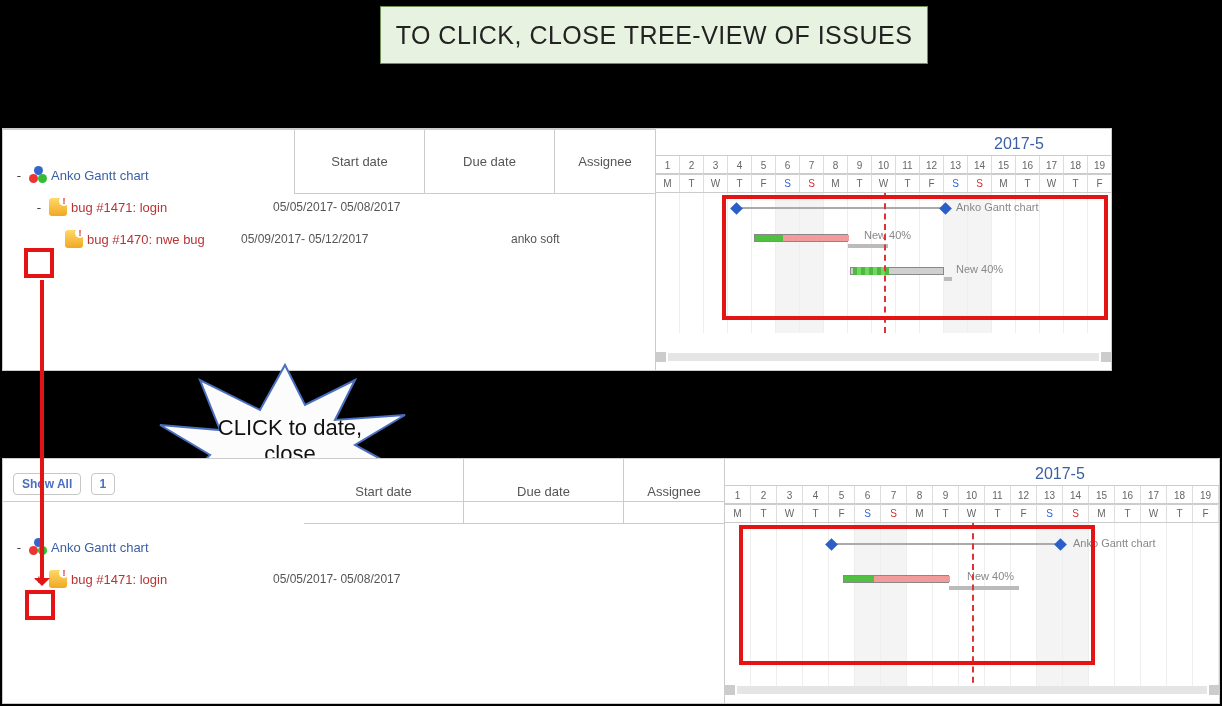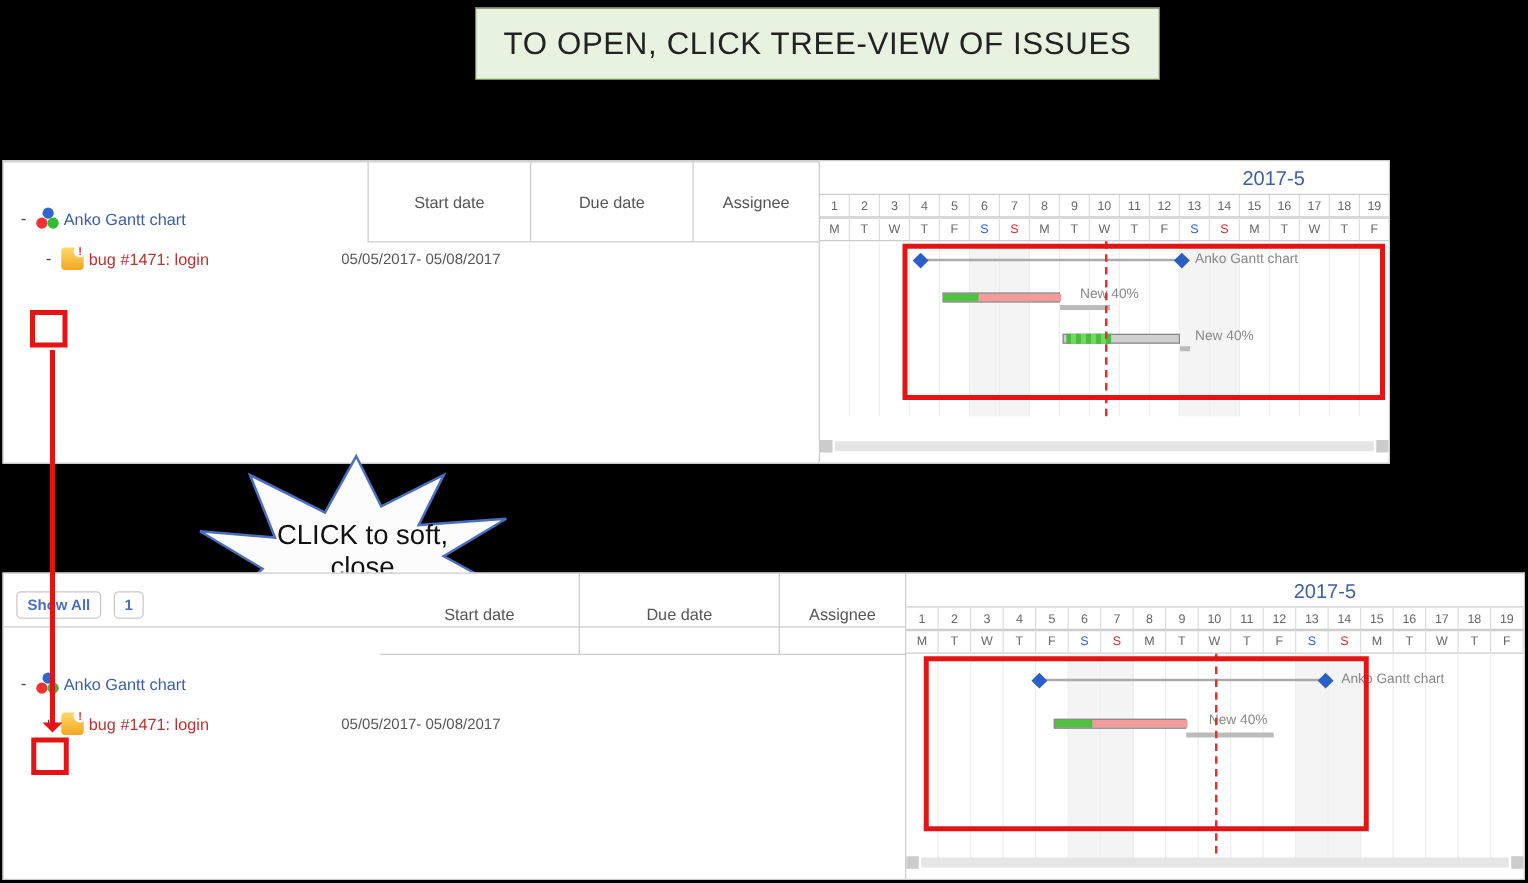--- a/index.html
+++ b/index.html
@@ -225,21 +225,21 @@
   .red-arrow::after {
     content: "";
     position: absolute; bottom: -10px; left: -6px;
     border: 8px solid transparent;
     border-top-color: #e41414;
   }
 </style>
 </head>
 <body>
 
-<div class="banner">TO OPEN, CLICK TREE-VIEW OF ISSUES</div>
+<div class="banner">TO CLICK, CLOSE TREE-VIEW OF ISSUES</div>
 
 <div class="panel top">
   <div class="left-zone">
     <div class="left-header">
       <div class="lh-col">Start date</div>
       <div class="lh-col">Due date</div>
       <div class="lh-col assignee">Assignee</div>
     </div>
 
     <div class="tree">
@@ -253,20 +253,26 @@
         <span class="link proj">Anko Gantt chart</span>
       </div>
 
       <div class="trow" style="padding-left:30px">
         <span class="toggle">-</span>
         <span class="icon-bug"></span>
         <span class="link issue">bug #1471: login</span>
         <span class="dates-cell">05/05/2017- 05/08/2017</span>
       </div>
 
+      <div class="trow" style="padding-left:62px">
+        <span class="icon-bug"></span>
+        <span class="link issue">bug #1470: nwe bug</span>
+        <span class="dates-cell" style="left:238px">05/09/2017- 05/12/2017</span>
+        <span class="assignee-cell" style="left:508px">anko soft</span>
+      </div>
     </div>
   </div>
 
   <div class="gantt-zone">
     <div class="month-label" style="left:338px">2017-5</div>
     <div class="cal-row days" id="top-days">
         <div class="day-cell" style="width: 24px;">1</div>
         <div class="day-cell" style="width: 24px;">2</div>
         <div class="day-cell" style="width: 24px;">3</div>
         <div class="day-cell" style="width: 24px;">4</div>
@@ -363,21 +369,21 @@
       <span class="track"></span>
       <span class="arrow"></span>
     </div>
   </div>
 </div>
 
 <div class="starburst">
   <svg width="260" height="180">
     <polygon points="130,5 150,45 200,20 180,60 250,55 200,85 255,115 195,110 215,160 160,125 140,175 120,130 65,170 80,120 15,135 55,95 5,65 65,70 45,20 105,50" fill="#fcfcfc" stroke="#4a6fbf" stroke-width="2"></polygon>
   </svg>
-  <div class="txt">CLICK to soft, close</div>
+  <div class="txt">CLICK to date, close</div>
 </div>
 
 <div class="panel bot">
   <div class="left-zone" style="width:722px">
     <div class="toolbar">
       <span class="btn-like">Show All</span>
       <span class="btn-like">1</span>
     </div>
     <div class="left-header" style="border-left:none">
       <div class="lh-col" style="width:160px">Start date</div>

